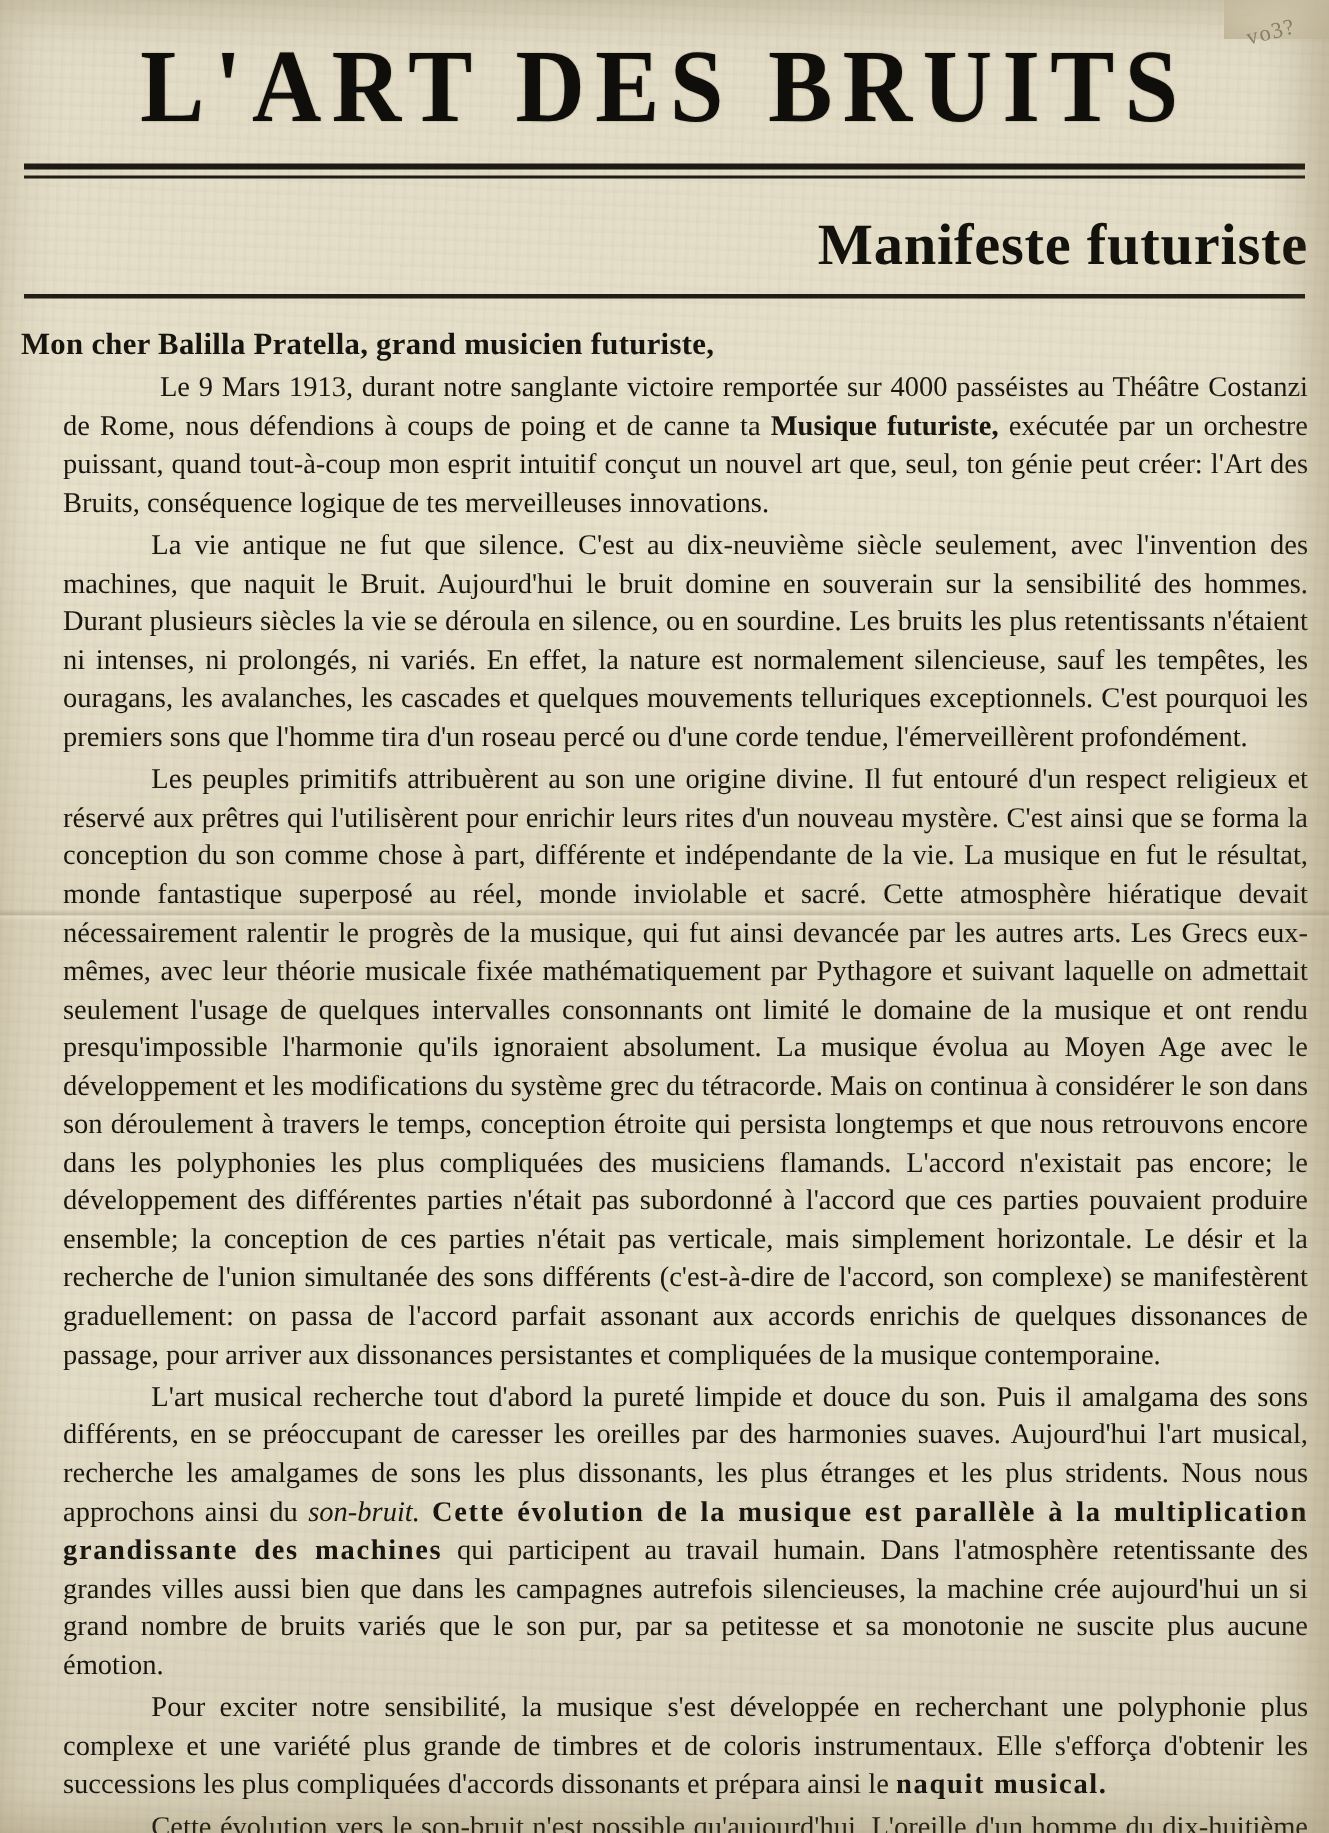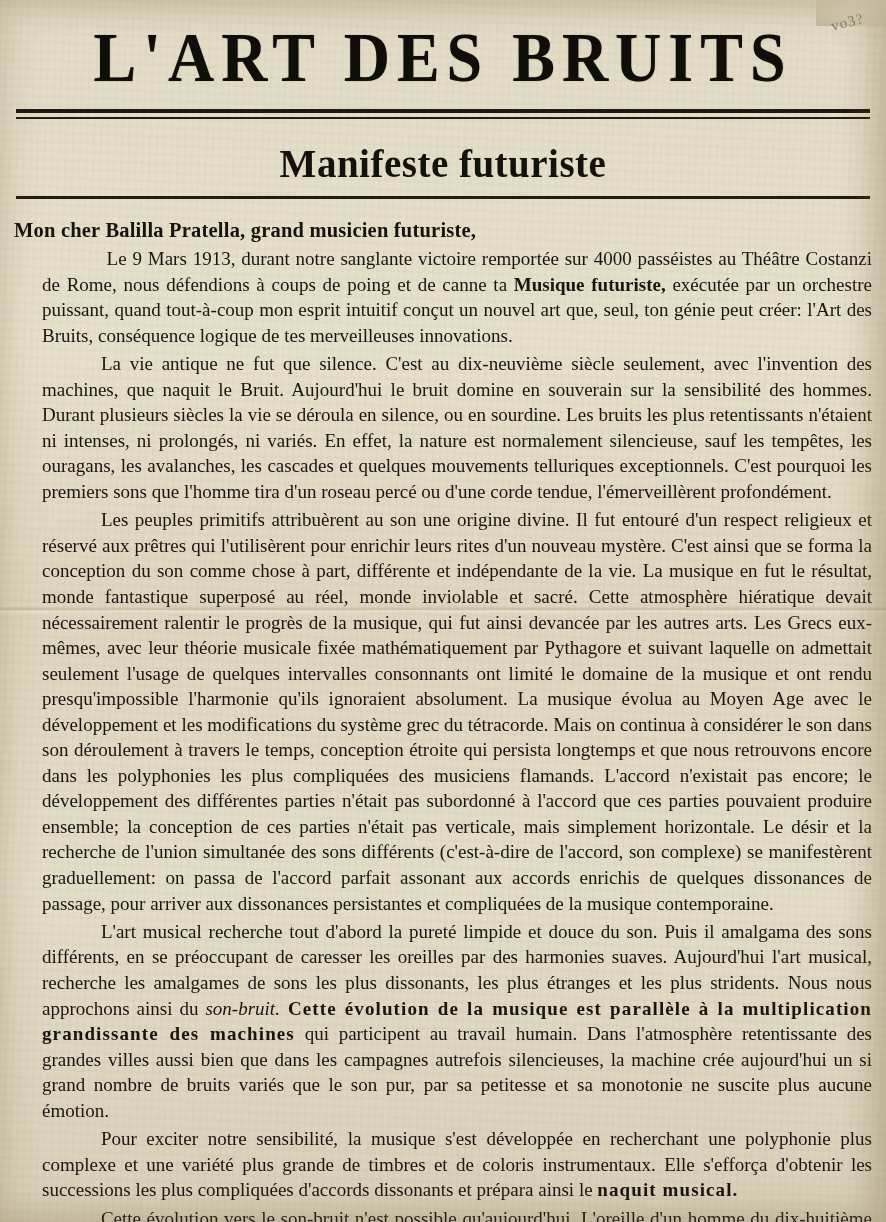--- a/index.html
+++ b/index.html
@@ -78,21 +78,21 @@
   .rule-thick {
     height: 4px;
     background: #1d1a12;
   }
   .rule-thin {
     height: 2px;
     background: #201d14;
     margin-top: 4px;
   }
   .subtitle {
-    text-align: center;
+    text-align: right;
     font-size: 39px;
     font-weight: bold;
     letter-spacing: 0.5px;
     margin: 22px 0 10px 0;
     color: #14120c;
   }
   .rule-under-sub {
     height: 3px;
     background: #201d14;
     margin: 0 2px 14px 2px;

